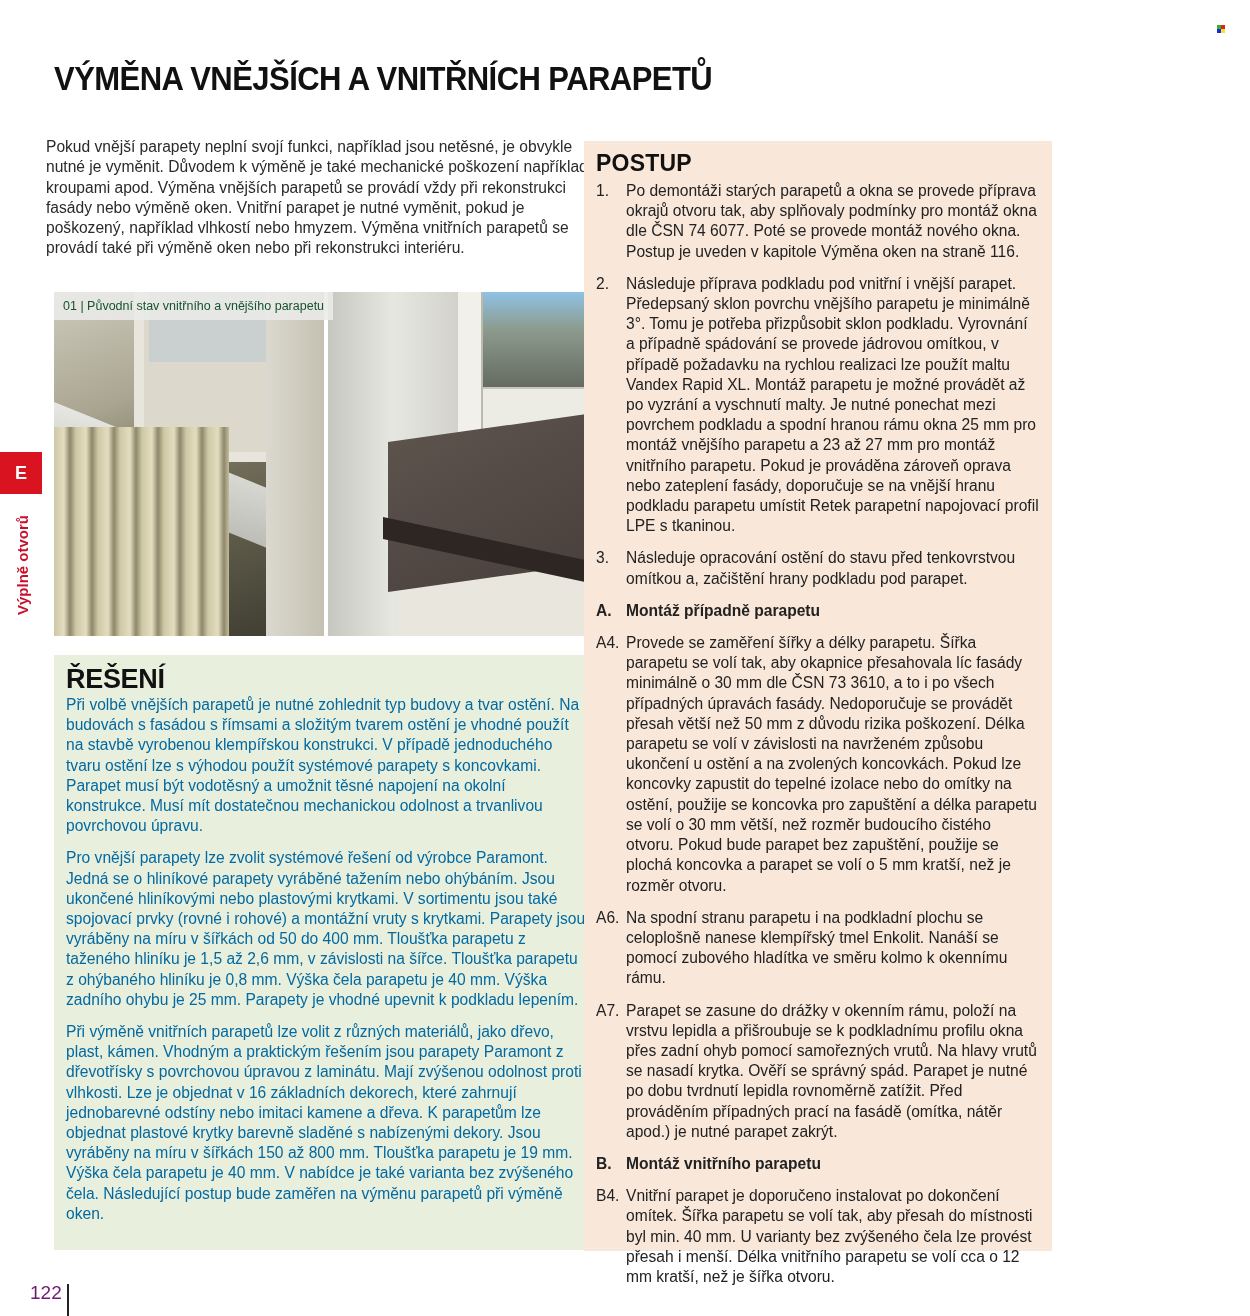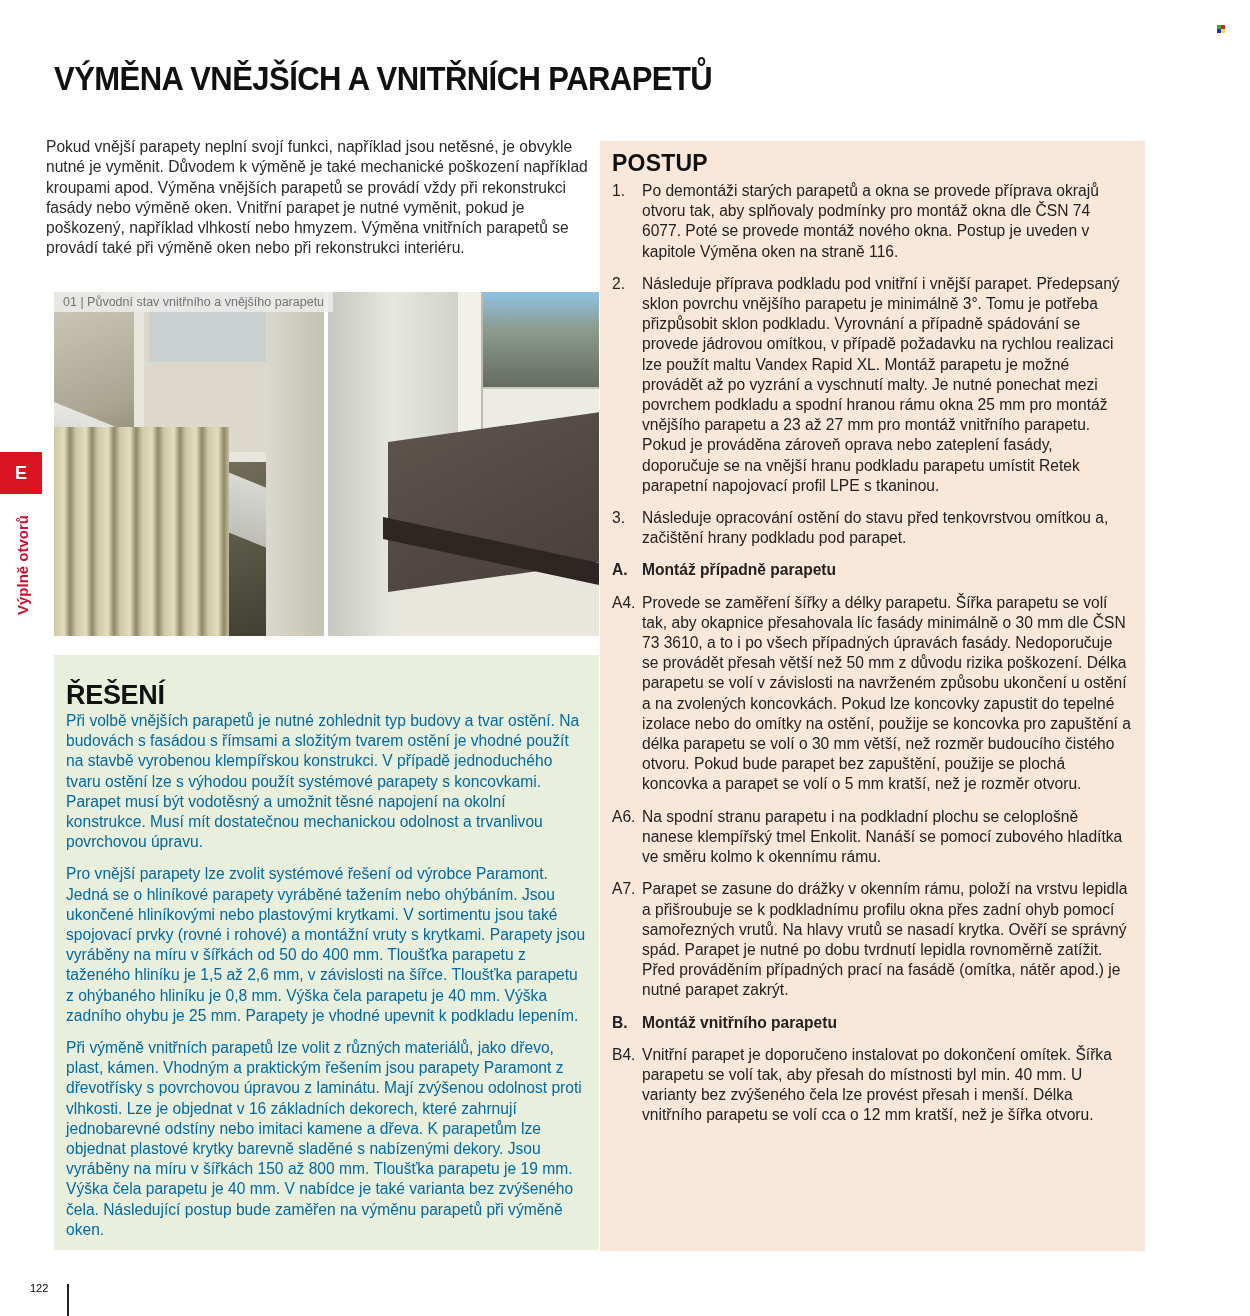--- a/index.html
+++ b/index.html
@@ -10,53 +10,53 @@
     .ms-logo span { display: block; }
 
     .page-title { position: absolute; left: 54px; top: 60px; font-family: "Liberation Sans", sans-serif; font-weight: 700; font-size: 33px; letter-spacing: -0.6px; color: #111; transform: scaleX(0.94); transform-origin: left center; white-space: nowrap; }
 
     .intro { position: absolute; left: 46px; top: 137px; width: 548px; font-size: 15.6px; line-height: 20.3px; color: #2a2a2a; }
 
     .photos { position: absolute; left: 54px; top: 292px; width: 545px; height: 344px; }
     .photo { position: absolute; top: 0; height: 344px; overflow: hidden; }
     .photo-left { left: 0; width: 270px; background: linear-gradient(160deg, #cfcbbd 0%, #a9a591 30%, #6f6b58 55%, #3b3a2e 100%); }
     .photo-right { left: 274px; width: 271px; background: linear-gradient(180deg, #e9e6dc 0%, #d6d3c6 50%, #b9b6a8 100%); }
-    .caption { position: absolute; left: 0; top: 0; height: 20px; padding: 0 9px; display: flex; align-items: center; background: rgba(235,235,232,0.88); font-size: 12.5px; color: #737373; white-space: nowrap; z-index: 3; }
+    .caption { position: absolute; left: 0; top: 0; height: 28px; padding: 0 9px; display: flex; align-items: center; background: rgba(235,235,232,0.88); font-size: 12.5px; color: #14532d; white-space: nowrap; z-index: 3; }
 
     
     .pl-window { position: absolute; left: 80px; top: 0; width: 165px; height: 170px; background: #dcd9cc; border: 10px solid #e7e5dc; }
     .pl-glass { position: absolute; left: 95px; top: 0; width: 120px; height: 70px; background: #c9d0cf; }
     .pl-sill { position: absolute; left: 0; top: 110px; width: 270px; height: 60px; background: linear-gradient(170deg, #e7e7e3 0%, #b8b8b1 100%); transform: skewY(22deg); transform-origin: left top; }
     .pl-radiator { position: absolute; left: 0; top: 135px; width: 175px; height: 210px; background: repeating-linear-gradient(90deg, #cfc8a6 0px, #e3ddbf 10px, #8e876a 16px, #cfc8a6 22px); }
     .pl-post { position: absolute; left: 212px; top: 0; width: 58px; height: 344px; background: linear-gradient(90deg, #dbd9cf, #c4c1b2); }
 
     
     .pr-glass { position: absolute; left: 155px; top: 0; width: 116px; height: 95px; background: linear-gradient(180deg, #8fc2e4 0%, #8c9a8d 40%, #656b60 100%); }
     .pr-frame { position: absolute; left: 130px; top: 0; width: 25px; height: 170px; background: #f1f0ea; border-right: 2px solid #bcb9ad; }
     .pr-frame2 { position: absolute; left: 155px; top: 95px; width: 116px; height: 60px; background: #ecebe4; border-top: 2px solid #c9c6ba; }
     .pr-jamb { position: absolute; left: 0; top: 0; width: 130px; height: 344px; background: linear-gradient(90deg, #c7c7c1 0%, #e7e7e2 50%, #d2d2cb 100%); }
     .pr-sill { position: absolute; left: 60px; top: 150px; width: 220px; height: 150px; background: linear-gradient(160deg, #5d534d 0%, #4a403c 100%); transform: skewY(-8deg); transform-origin: left top; }
     .pr-sill-edge { position: absolute; left: 55px; top: 225px; width: 220px; height: 22px; background: #2e2623; transform: skewY(12deg); transform-origin: left top; }
     .pr-wall { position: absolute; left: 70px; top: 270px; width: 201px; height: 74px; background: #e8e6dd; }
 
-    .reseni { position: absolute; left: 54px; top: 655px; width: 545px; height: 595px; background: #e8efdd; padding: 22px 12px 0 12px; }
+    .reseni { position: absolute; left: 54px; top: 655px; width: 545px; height: 595px; background: #e8efdd; padding: 6px 12px 0 12px; }
     .reseni h2 { font-weight: 700; font-size: 27px; color: #111; line-height: 32px; margin-top: 2px; letter-spacing: -0.3px; }
     .reseni p { font-size: 15.6px; line-height: 20.2px; color: #0369a1; margin-bottom: 12px; }
 
-    .postup { position: absolute; left: 600px; top: 141px; width: 545px; height: 1110px; background: #f9e7da; padding: 8px 12px 4px 12px; }
+    .postup { position: absolute; left: 584px; top: 141px; width: 468px; height: 1110px; background: #f9e7da; padding: 8px 12px 4px 12px; }
     .postup h2 { font-weight: 700; font-size: 23px; color: #111; line-height: 28px; margin-bottom: 4px; letter-spacing: 0.2px; }
     .step { display: flex; font-size: 15.6px; line-height: 20.2px; color: #222; margin-bottom: 12px; }
     .step .num { width: 30px; flex: 0 0 30px; }
     .step .txt { flex: 1; }
     .step.heading { font-weight: 700; margin-bottom: 12px; }
 
     .side-tab { position: absolute; left: 0; top: 452px; width: 42px; height: 42px; background: #d9131f; color: #fff; font-weight: 700; font-size: 18px; display: flex; align-items: center; justify-content: center; }
     .side-label { position: absolute; left: 22px; top: 565px; transform: translate(-50%, -50%) rotate(-90deg); color: #c8102e; font-weight: 700; font-size: 15px; white-space: nowrap; }
 
-    .page-num { position: absolute; left: 30px; top: 1282px; font-size: 11px; color: #000000; }
+    .page-num { position: absolute; left: 30px; top: 1282px; font-size: 19px; color: #701a75; }
     .page-bar { position: absolute; left: 67px; top: 1284px; width: 1.5px; height: 32px; background: #222; }
   </style>
 </head>
 <body>
 
 <div class="ms-logo">
   <span style="background:#2fb533"></span>
     <span style="background:#e0201b"></span>
   <span style="background:#1a2bd6"></span>
     <span style="background:#f4e23a"></span>

